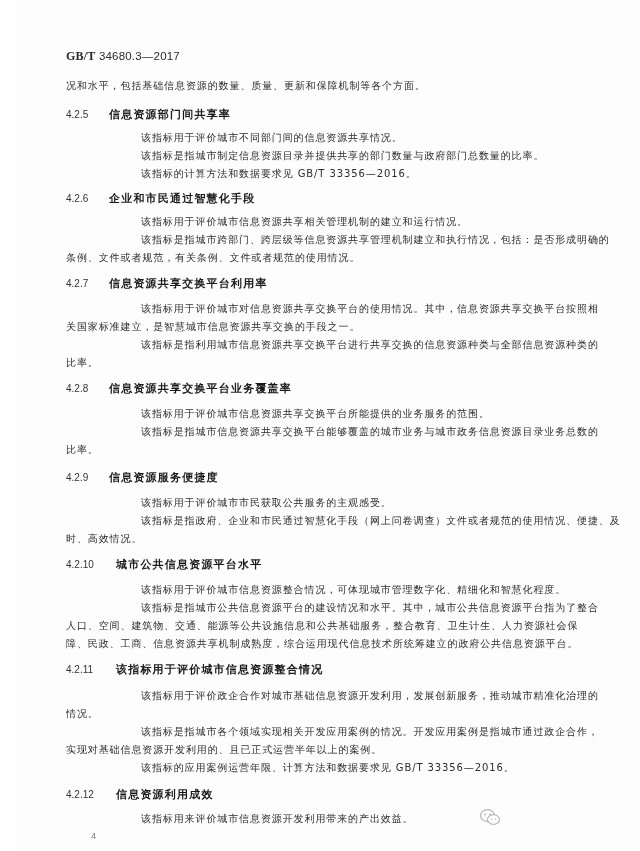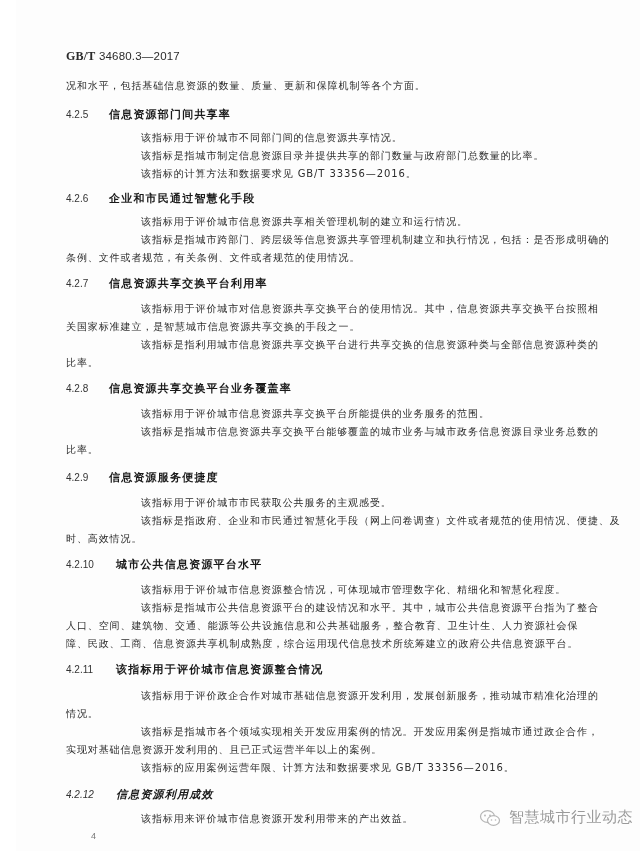--- a/index.html
+++ b/index.html
@@ -161,34 +161,33 @@
 
     <div class="heading" style="top:663px;">
       <span class="num wide">4.2.11</span><span class="title">该指标用于评价城市信息资源整合情况</span>
     </div>
     <div class="line indent" style="top:689px;">该指标用于评价政企合作对城市基础信息资源开发利用，发展创新服务，推动城市精准化治理的</div>
     <div class="line" style="top:707px;">情况。</div>
     <div class="line indent" style="top:725px;">该指标是指城市各个领域实现相关开发应用案例的情况。开发应用案例是指城市通过政企合作，</div>
     <div class="line" style="top:743px;text-align:center;">实现对基础信息资源开发利用的、且已正式运营半年以上的案例。</div>
     <div class="line indent" style="top:761px;">该指标的应用案例运营年限、计算方法和数据要求见 GB/T 33356—2016。</div>
 
-    <div class="heading" style="top:788px;font-style:italic;">
+    <div class="heading" style="top:788px;">
       <span class="num wide">4.2.12</span><span class="title">信息资源利用成效</span>
     </div>
     <div class="line indent" style="top:812px;">该指标用来评价城市信息资源开发利用带来的产出效益。</div>
 
   </div>
 
   <div class="page-number">4</div>
 
   <div class="watermark">
     <svg class="wm-icon" viewBox="0 0 22 18">
       <ellipse cx="8.5" cy="7.5" rx="7" ry="5.8" fill="none" stroke="#b5b5b5" stroke-width="1.2"></ellipse>
       <ellipse cx="14.5" cy="11.5" rx="6" ry="4.8" fill="#ffffff" stroke="#b5b5b5" stroke-width="1.2"></ellipse>
       <circle cx="6" cy="6.5" r="0.9" fill="#b5b5b5"></circle>
       <circle cx="11" cy="6.5" r="0.9" fill="#b5b5b5"></circle>
       <circle cx="12.5" cy="11" r="0.8" fill="#b5b5b5"></circle>
       <circle cx="16.5" cy="11" r="0.8" fill="#b5b5b5"></circle>
     </svg>
-    <span>智慧城市行业动态</span>
   </div>
 
 </div>
 
 </body></html>

